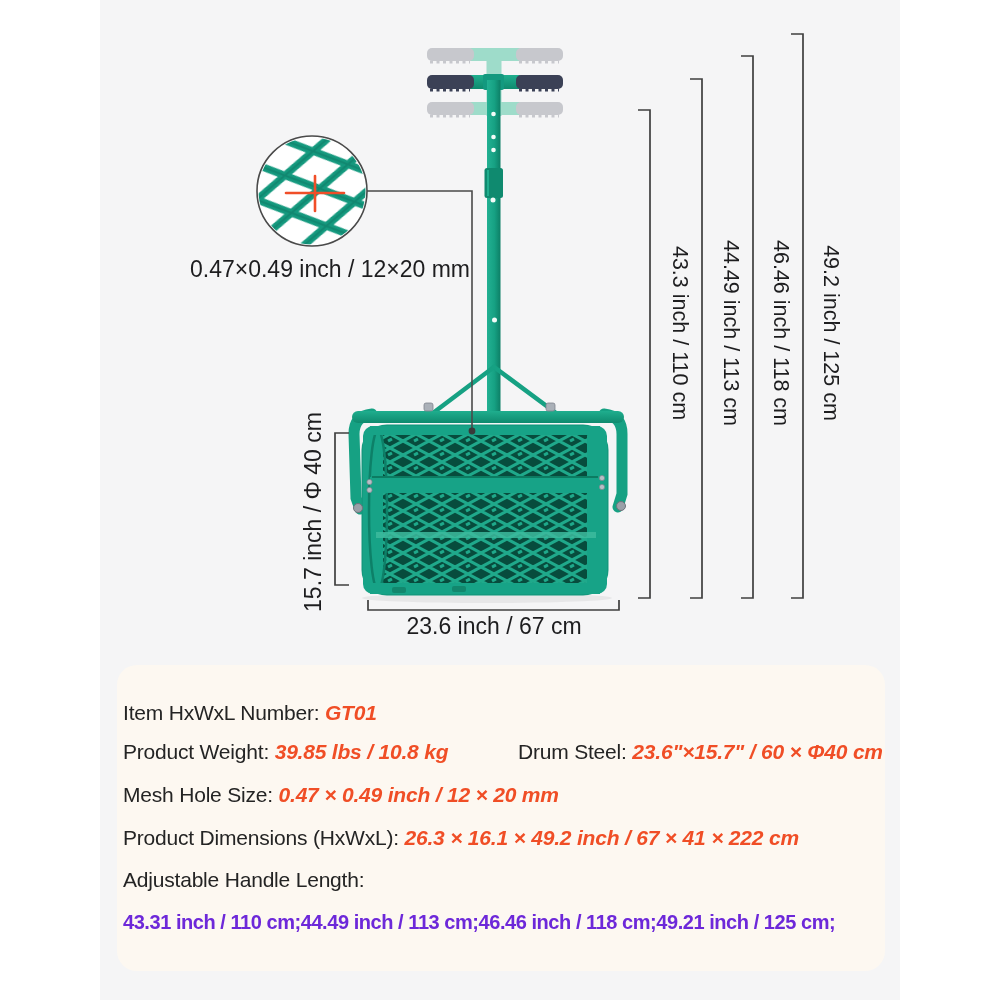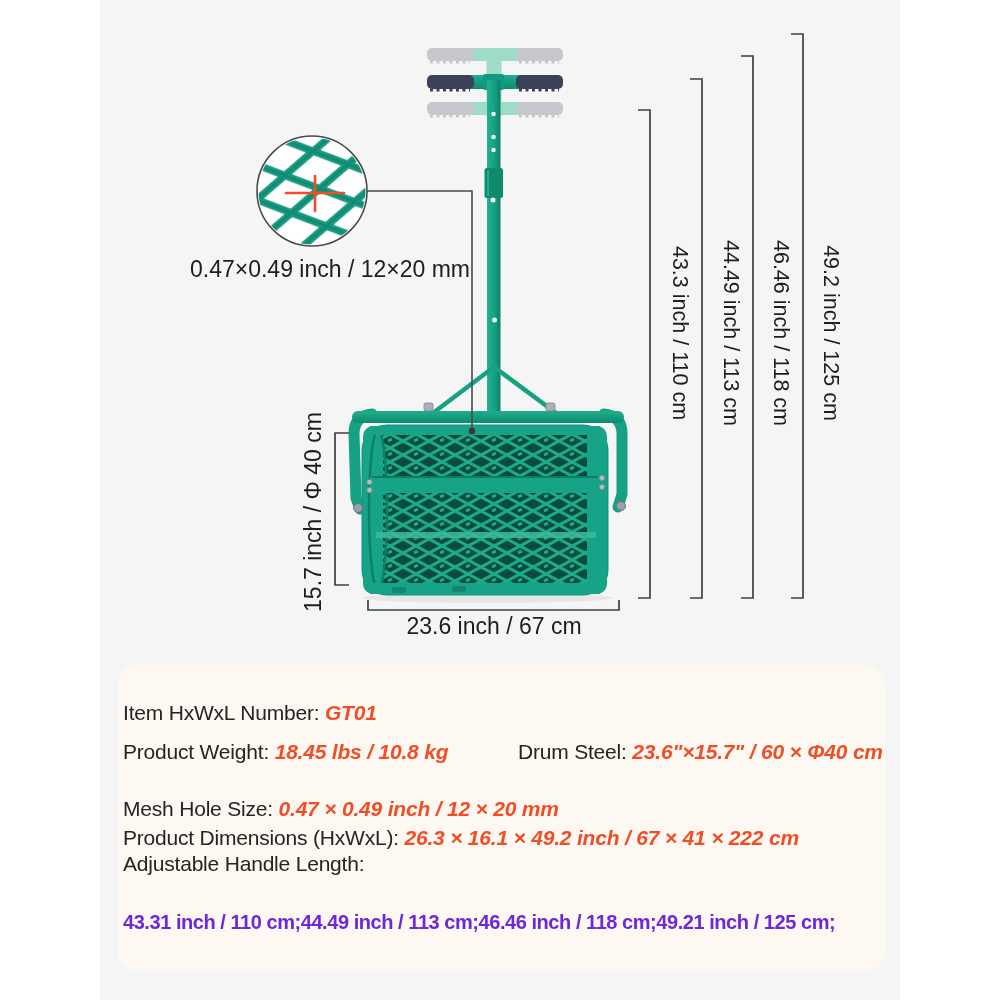--- a/index.html
+++ b/index.html
@@ -163,31 +163,31 @@
     </g>
     <text transform="rotate(-90 321 512)" x="321" y="512" font-size="23" text-anchor="middle">15.7 inch / Φ 40 cm</text>
     <text x="494" y="634" font-size="23" text-anchor="middle">23.6 inch / 67 cm</text>
   </svg>
 
   <div class="spec-panel">
     <div class="spec-row" style="left:6px; top:36px;">
       <span>Item HxWxL Number: </span><span class="v">GT01</span>
     </div>
     <div class="spec-row" style="left:6px; top:75px;">
-      <span>Product Weight: </span><span class="v">18.45 lbs / 10.8 kg</span>
+      <span>Product Weight: </span><span class="v">39.85 lbs / 10.8 kg</span>
     </div>
     <div class="spec-row" style="left:401px; top:75px;">
       <span>Drum Steel: </span><span class="v">23.6"×15.7" / 60 × Φ40 cm</span>
     </div>
-    <div class="spec-row" style="left:6px; top:118px;margin-top:14px;">
+    <div class="spec-row" style="left:6px; top:118px;">
       <span>Mesh Hole Size: </span><span class="v">0.47 × 0.49 inch / 12 × 20 mm</span>
     </div>
     <div class="spec-row" style="left:6px; top:161px;">
       <span>Product Dimensions (HxWxL): </span><span class="v">26.3 × 16.1 × 49.2 inch / 67 × 41 × 222 cm</span>
     </div>
-    <div class="spec-row" style="left:6px; top:187px;">
+    <div class="spec-row" style="left:6px; top:203px;">
       <span>Adjustable Handle Length:</span>
     </div>
     <div class="spec-row orange-full" style="left:6px; top:246px;">
       <span>43.31 inch / 110 cm;44.49 inch / 113 cm;46.46 inch / 118 cm;49.21 inch / 125 cm;</span>
     </div>
   </div>
 </div>
 
 </body></html>

